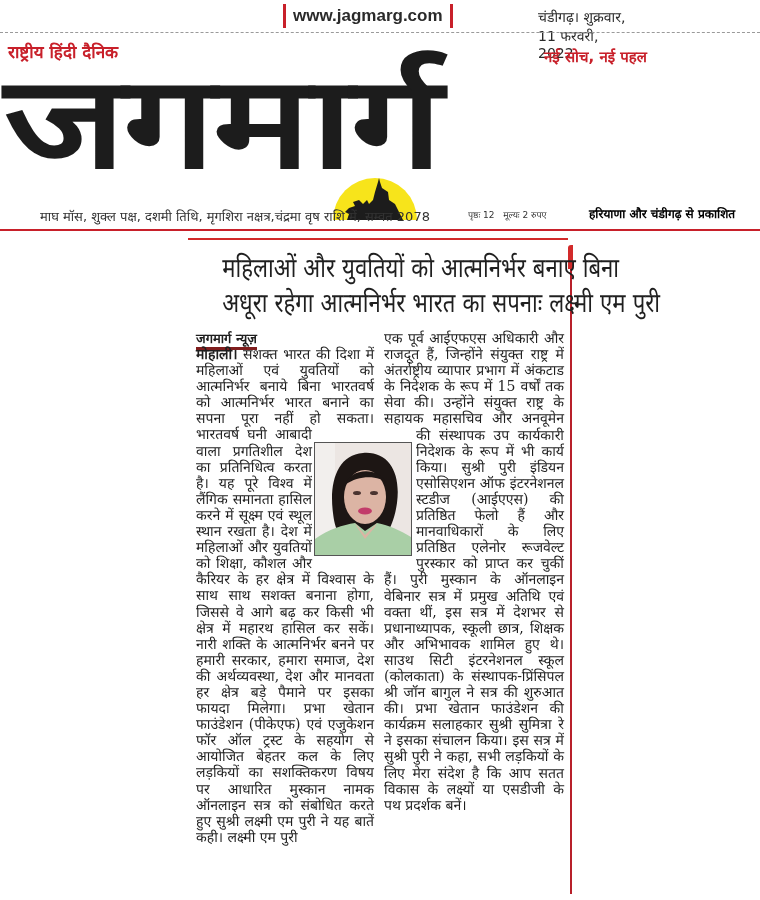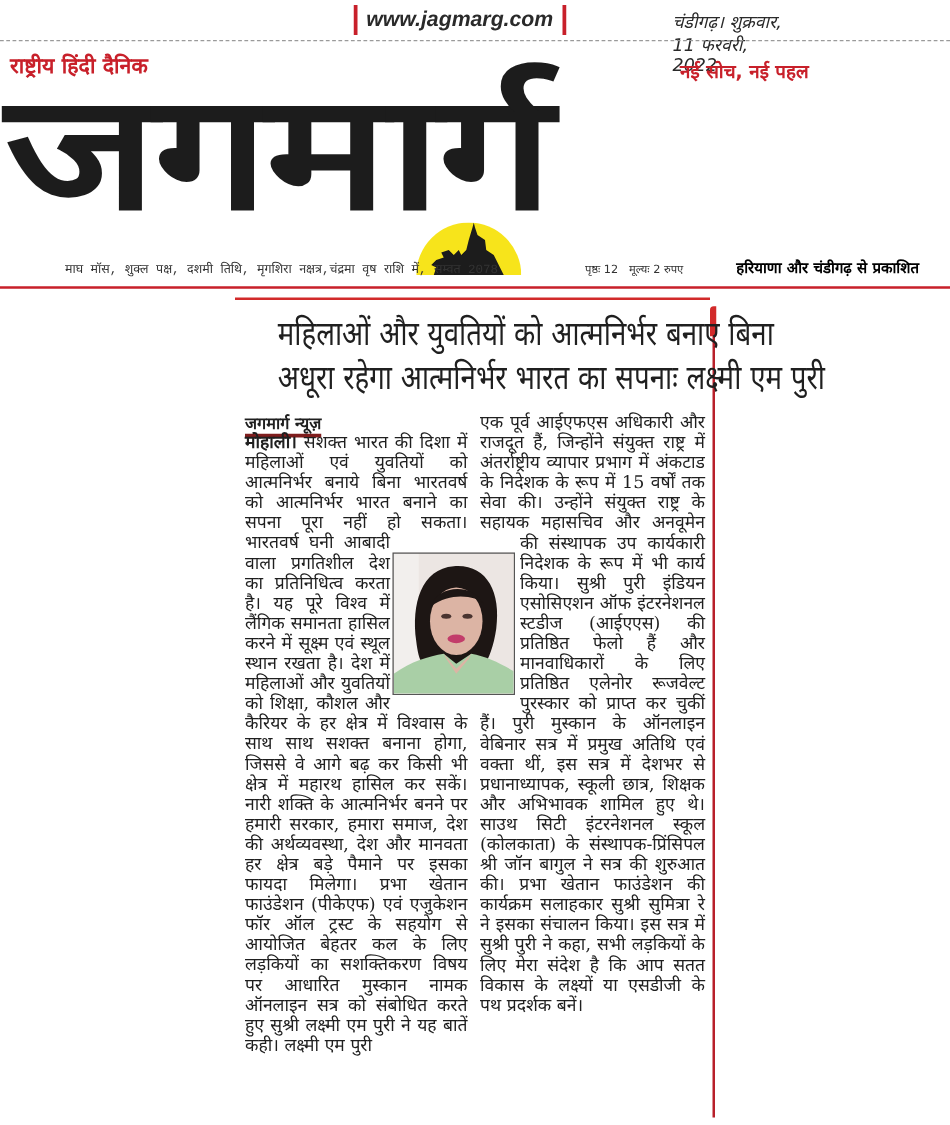--- a/index.html
+++ b/index.html
@@ -1,37 +1,37 @@
 <!DOCTYPE html>
 <html><head>
 <meta charset="utf-8">
 <style>
   html, body { margin: 0; padding: 0; background: #ffffff; }
   body { width: 760px; height: 900px; position: relative; overflow: hidden; font-family: "DejaVu Sans", sans-serif; color: #222; }
 
   
-  .topstrip { position: absolute; left: 0; top: 0; width: 636px; height: 32px; font-style: italic; }
+  .topstrip { position: absolute; left: 0; top: 0; width: 636px; height: 32px; }
   .url-wrap { position: absolute; left: 283px; top: 4px; height: 24px; display: flex; align-items: center; }
   .url-bar { width: 3px; height: 24px; background: #c8202a; }
   .url-text { font-family: "Liberation Sans", sans-serif; font-weight: bold; font-size: 17px; color: #2a2a2a; padding: 0 7px; }
   .date-text { position: absolute; left: 538px; top: 7px; font-size: 14px; color: #2a2a2a; font-family: "DejaVu Sans", sans-serif; }
   .dashed { position: absolute; left: 0; top: 32px; width: 760px; border-top: 1px dashed #9a9a9a; }
 
   .tagline-left { position: absolute; left: 8px; top: 40px; font-size: 17px; font-weight: bold; color: #c8202a; }
   .tagline-right { position: absolute; left: 544px; top: 46px; font-size: 15px; font-weight: bold; color: #c8202a; }
 
   
   .masthead { position: absolute; left: 0; top: 58px; width: 638px; height: 136px; }
   .masthead-title { position: absolute; left: 4px; top: -10px; font-family: "DejaVu Sans", sans-serif; font-weight: bold; font-size: 128px; line-height: 150px; letter-spacing: -2px; color: #1c1c1c; transform: scaleX(1.28); transform-origin: left top; white-space: nowrap; }
 
   .logo-sun { position: absolute; left: 333px; top: 178px; width: 84px; height: 42px; overflow: hidden; }
   .logo-sun .disc { position: absolute; left: 0; top: 0; width: 84px; height: 84px; border-radius: 50%; background: #f7e41b; }
   .logo-sun svg { position: absolute; left: 0; top: 0; }
 
-  .info-left { position: absolute; left: 52px; top: 207px; font-size: 10px; color: #333; font-family: Liberation Mono, monospace; }
+  .info-left { position: absolute; left: 40px; top: 207px; font-size: 13px; color: #333; }
   .info-mid { position: absolute; left: 468px; top: 208px; font-size: 9px; color: #333; }
   .info-right { position: absolute; left: 589px; top: 205px; font-size: 12px; font-weight: bold; color: #000000; }
 
   .rule-main { position: absolute; left: 0; top: 229px; width: 760px; height: 2px; background: #c8202a; }
   .rule-short { position: absolute; left: 188px; top: 238px; width: 380px; height: 2px; background: #d22a2a; }
   .side-rule { position: absolute; left: 570px; top: 246px; width: 2px; height: 648px; background: #b8202a; }
   .side-tab { position: absolute; left: 568px; top: 245px; width: 5px; height: 24px; background: #d22a2a; border-radius: 3px 0 0 0; }
 
   
   .headline { position: absolute; left: 188px; top: 250px; width: 380px; text-align: center; }

